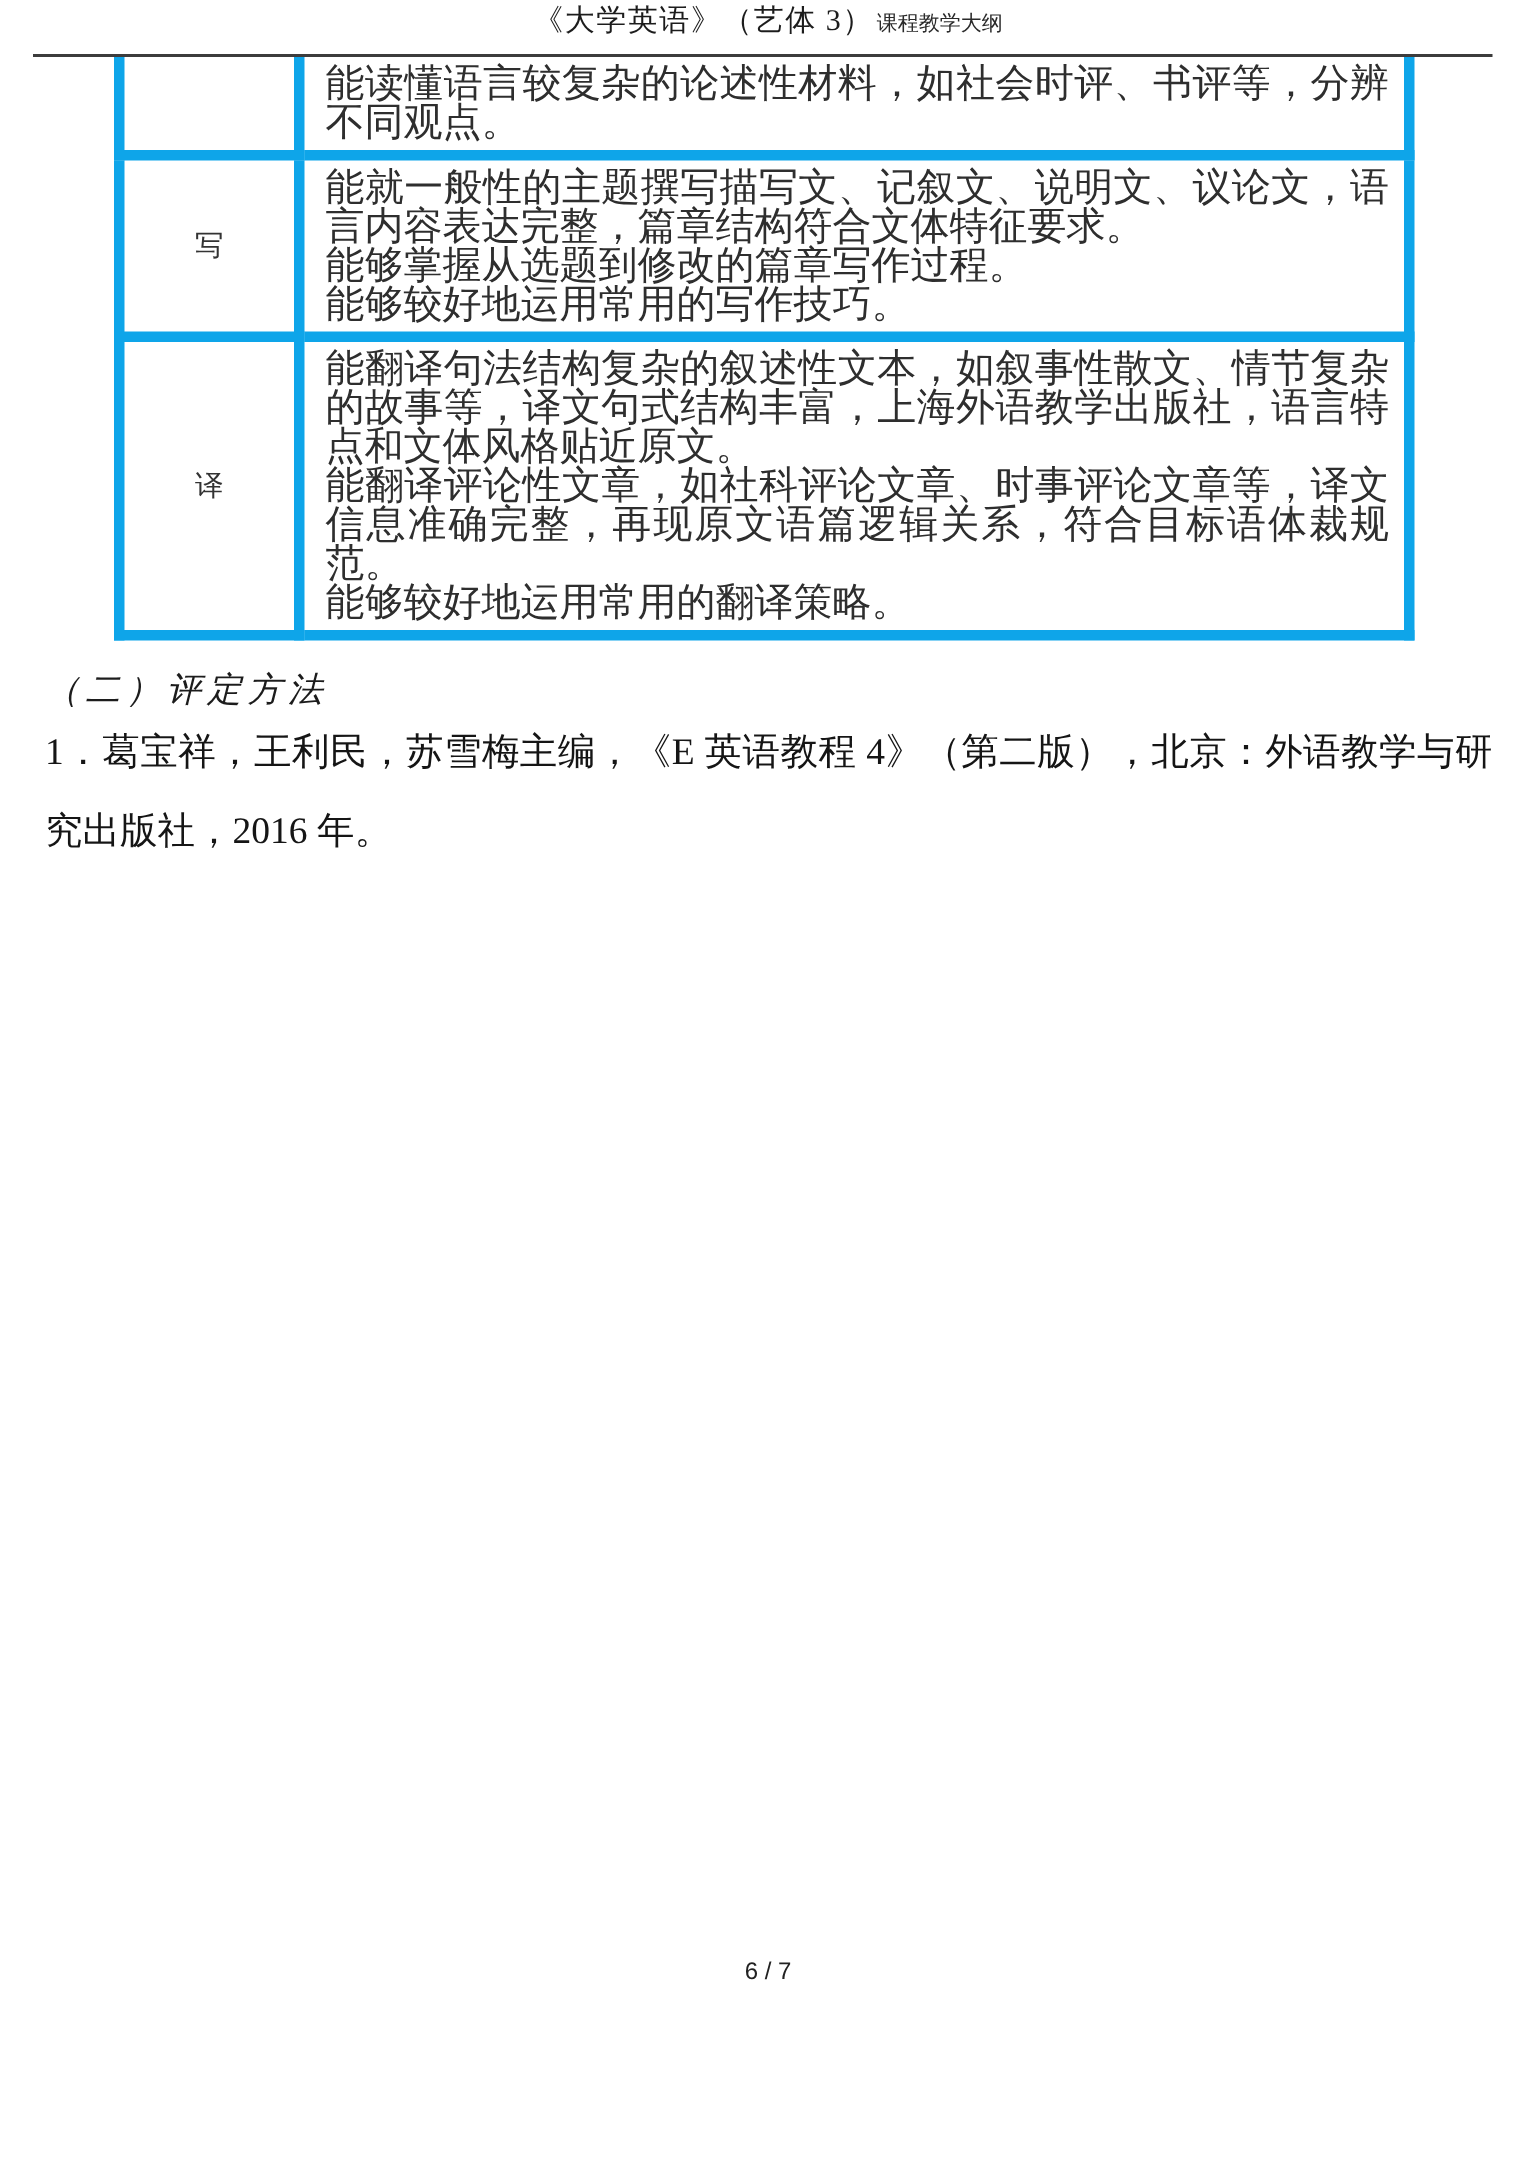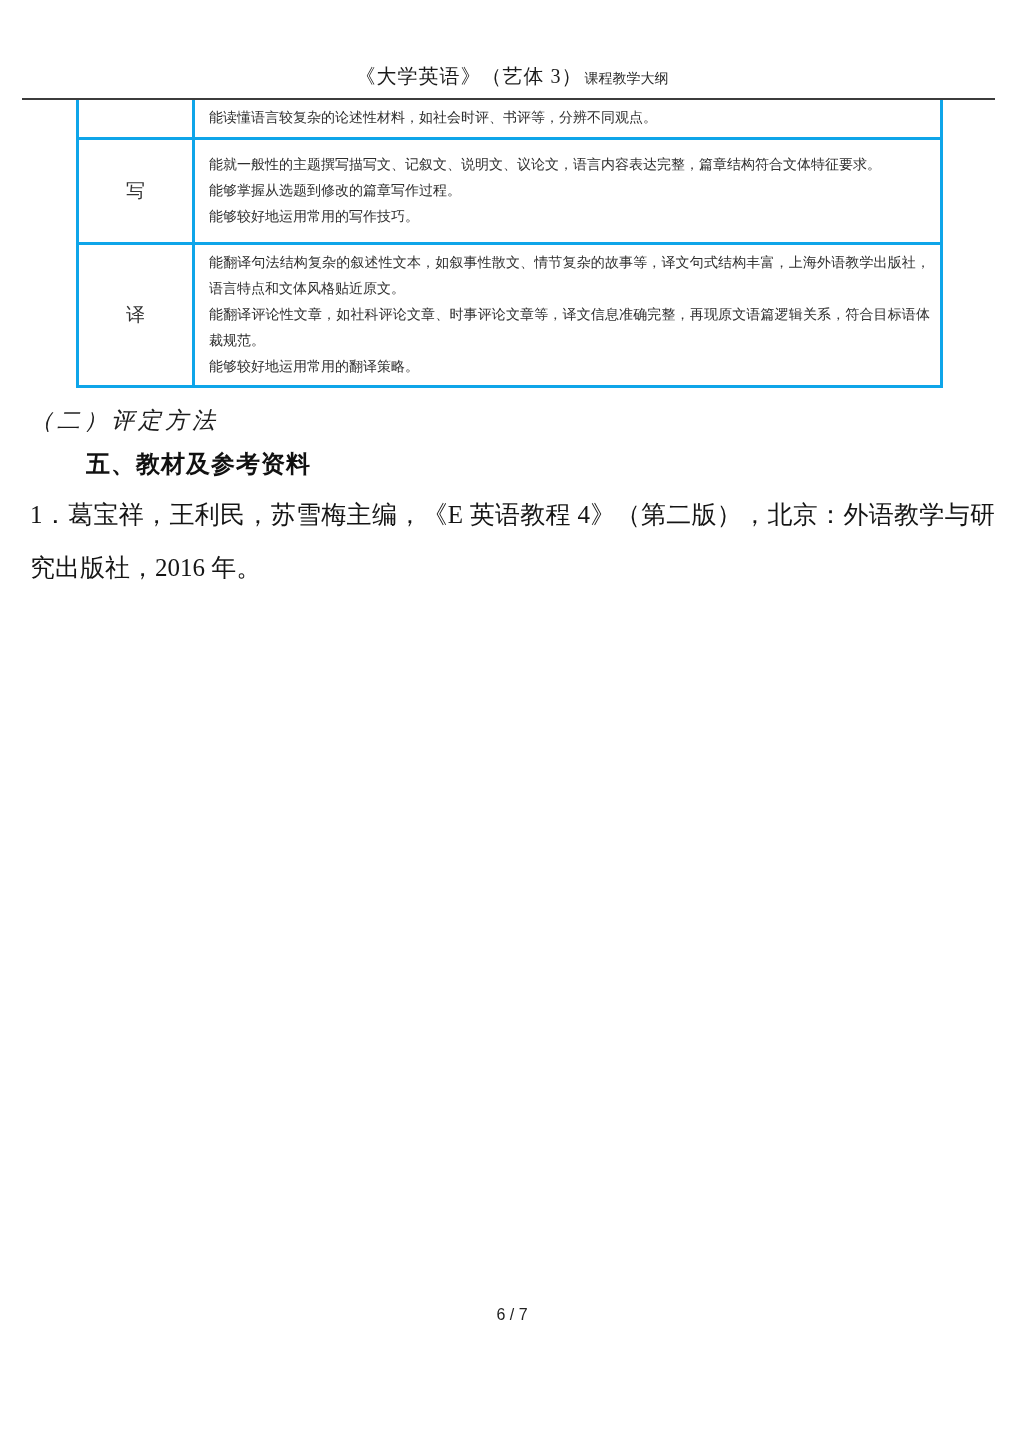--- a/index.html
+++ b/index.html
@@ -8,21 +8,20 @@
     position: relative;
     width: 1024px;
     height: 1447px;
     background: #ffffff;
     color: #1f1f1f;
     font-family: "Liberation Serif", "DejaVu Serif", serif;
     overflow: hidden;
   }
   
   .doc-header {
-    padding-top: 62px;
     text-align: center;
     line-height: 28px;
     white-space: nowrap;
   }
   .title-main {
     font-size: 20px;
     color: #1c1c1c;
     letter-spacing: 1px;
   }
   .title-suffix {
@@ -37,33 +36,33 @@
     height: 0;
   }
   
   .skills-table {
     margin-left: 76px;
     width: 867px;
     border-collapse: collapse;
     table-layout: fixed;
   }
   .skills-table td {
-    border: 3px solid #0ea5e9;
+    border: 7px solid #0ea5e9;
     vertical-align: middle;
   }
   .skills-table tr.first-row td { border-top: none; }
   .label-cell {
     width: 111px;
     text-align: center;
     font-size: 19px;
     color: #333333;
   }
   .content-cell {
     padding: 5px 10px 5px 14px;
-    font-size: 14px;
+    font-size: 26px;
     line-height: 26px;
     color: #2e2e2e;
     text-align: justify;
   }
   .cell-line { min-height: 26px; }
   .row-read  { height: 38px; }
   .row-write { height: 105px; }
   .row-trans { height: 135px; }
   
   .sub-heading {
@@ -145,21 +144,20 @@
           <div class="cell-line">能翻译评论性文章，如社科评论文章、时事评论文章等，译文信息准确完整，再现原文语篇逻辑关系，符合目标语体裁规范。</div>
           <div class="cell-line">能够较好地运用常用的翻译策略。</div>
         </td>
       </tr>
     </tbody>
   </table>
 
   <h3 class="sub-heading">（二）评定方法</h3>
 
 
-  <h2 class="materials-heading">五、教材及参考资料</h2>
 
   <div class="references">
     <p class="reference-item">1．葛宝祥，王利民，苏雪梅主编，《E 英语教程 4》（第二版），北京：外语教学与研究出版社，2016 年。</p>
   </div>
 
   <div class="doc-footer">
     <span>6 / 7</span>
   </div>
 
 </div>

